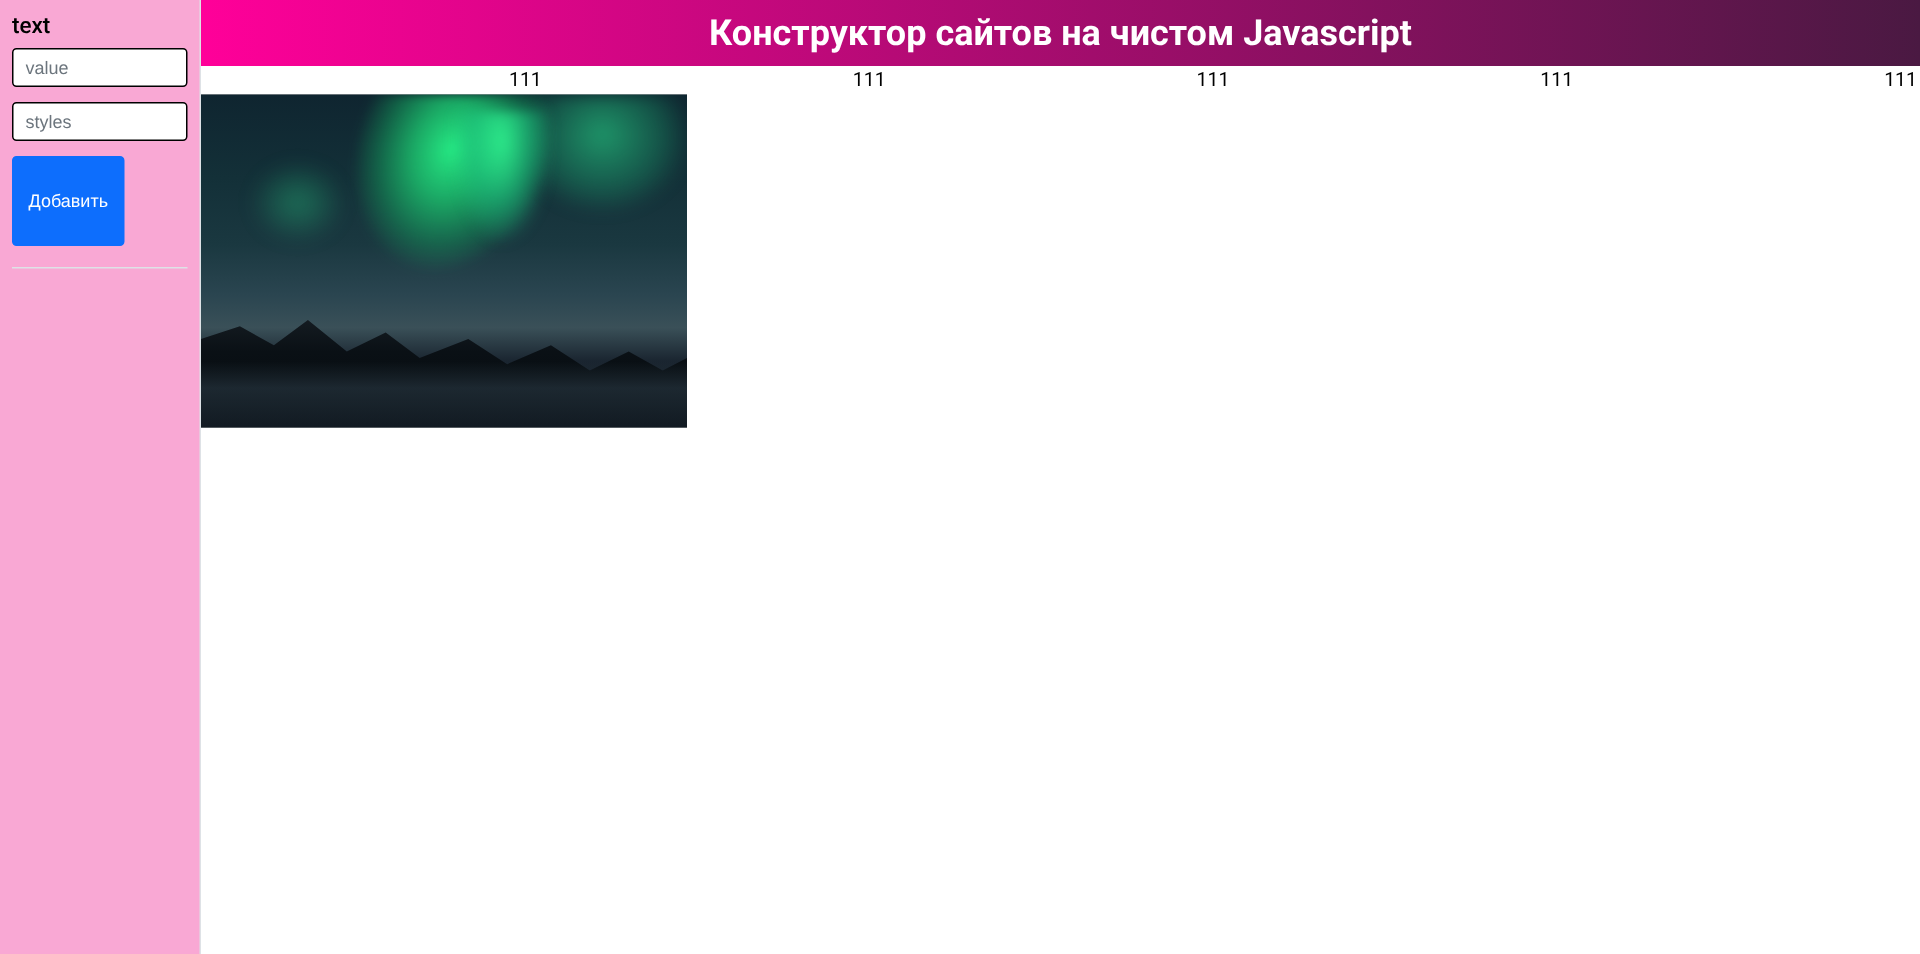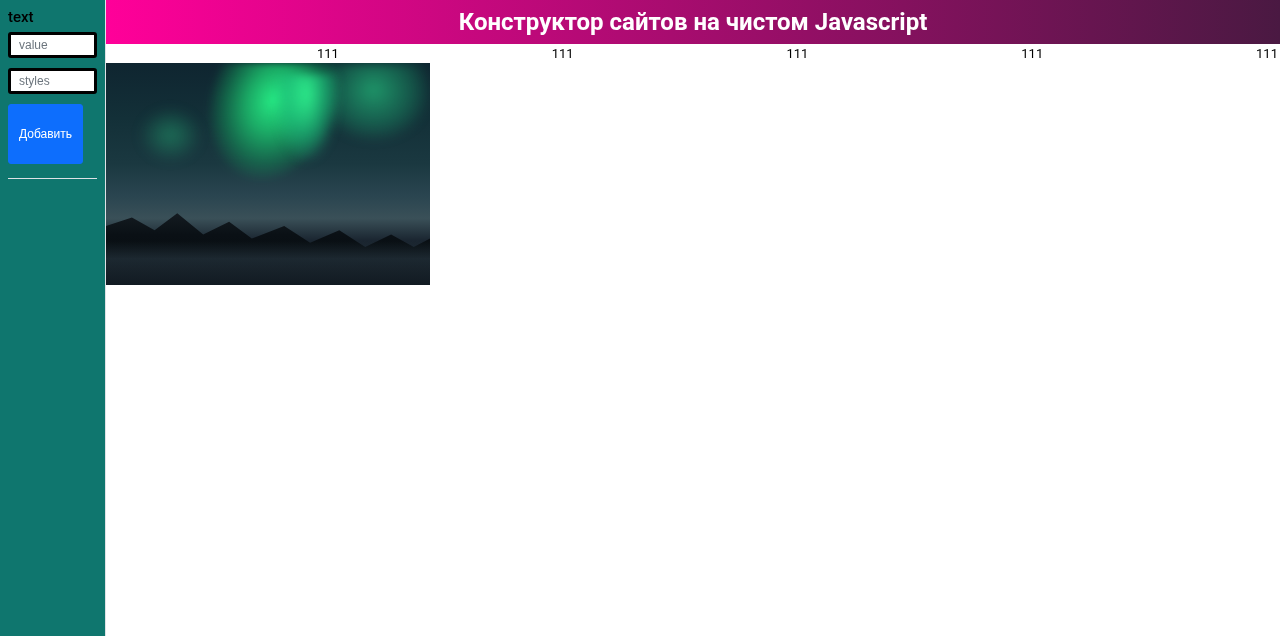--- a/index.html
+++ b/index.html
@@ -8,40 +8,40 @@
       box-sizing: border-box;
     }
     body {
       font-family: -apple-system, BlinkMacSystemFont, "Segoe UI", Roboto, "Helvetica Neue", Arial, sans-serif;
       display: flex;
       height: 636px;
       width: 1280px;
       overflow: hidden;
     }
     .sidebar {
-      width: 106px;
-      background: #0f766e;
+      width: 134px;
+      background: #f9a8d4;
       border-right: 1px solid #dee2e6;
       padding: 8px;
       flex-shrink: 0;
     }
     .sidebar h5 {
       font-size: 15px;
       font-weight: 500;
       margin-bottom: 6px;
     }
     .form-control {
       display: block;
       width: 100%;
       padding: 4px 8px;
       font-size: 12px;
       line-height: 1.5;
       color: #495057;
       background-color: #fff;
-      border: 3px solid #000000;
+      border: 1px solid #000000;
       border-radius: 3px;
       margin-bottom: 10px;
       height: 26px;
     }
     .form-control::placeholder {
       color: #6c757d;
     }
     .btn-primary {
       color: #fff;
       background-color: #0d6efd;

